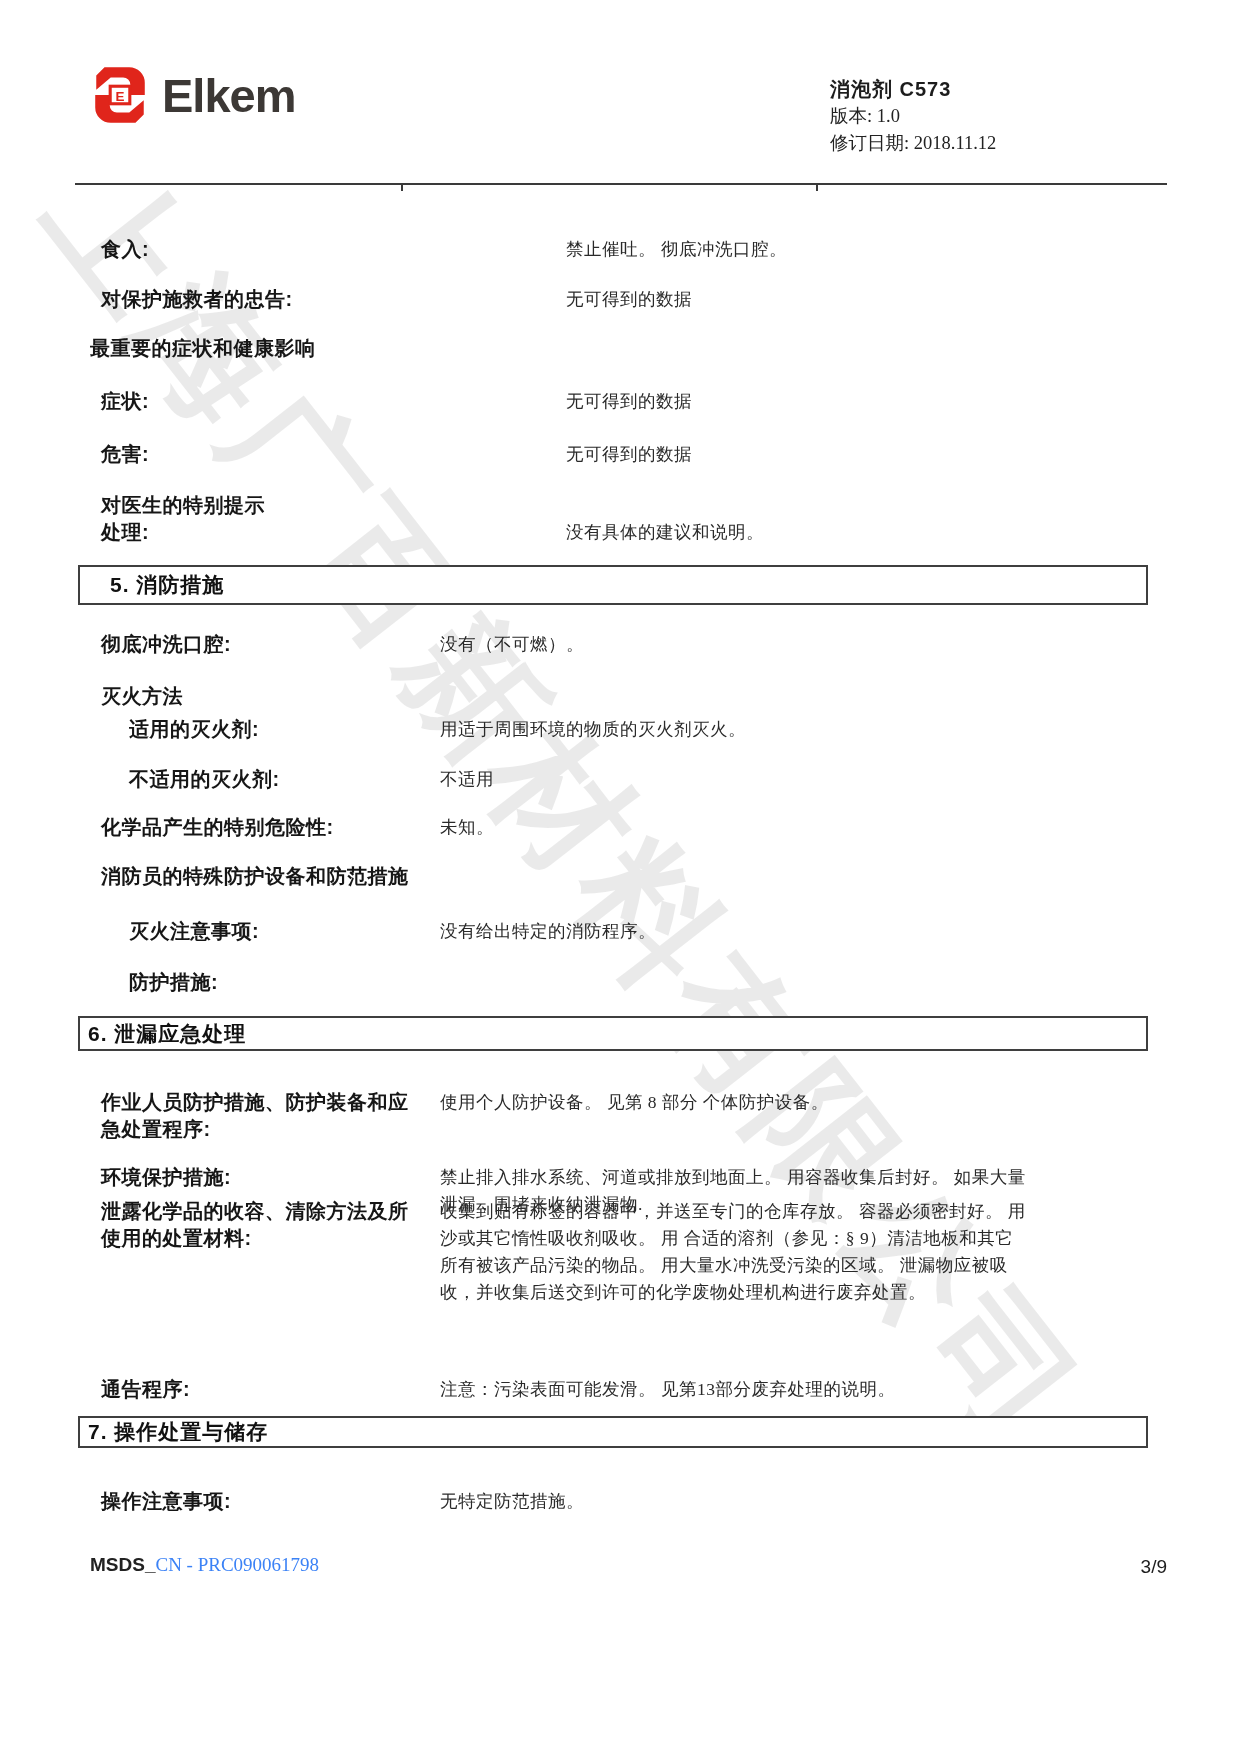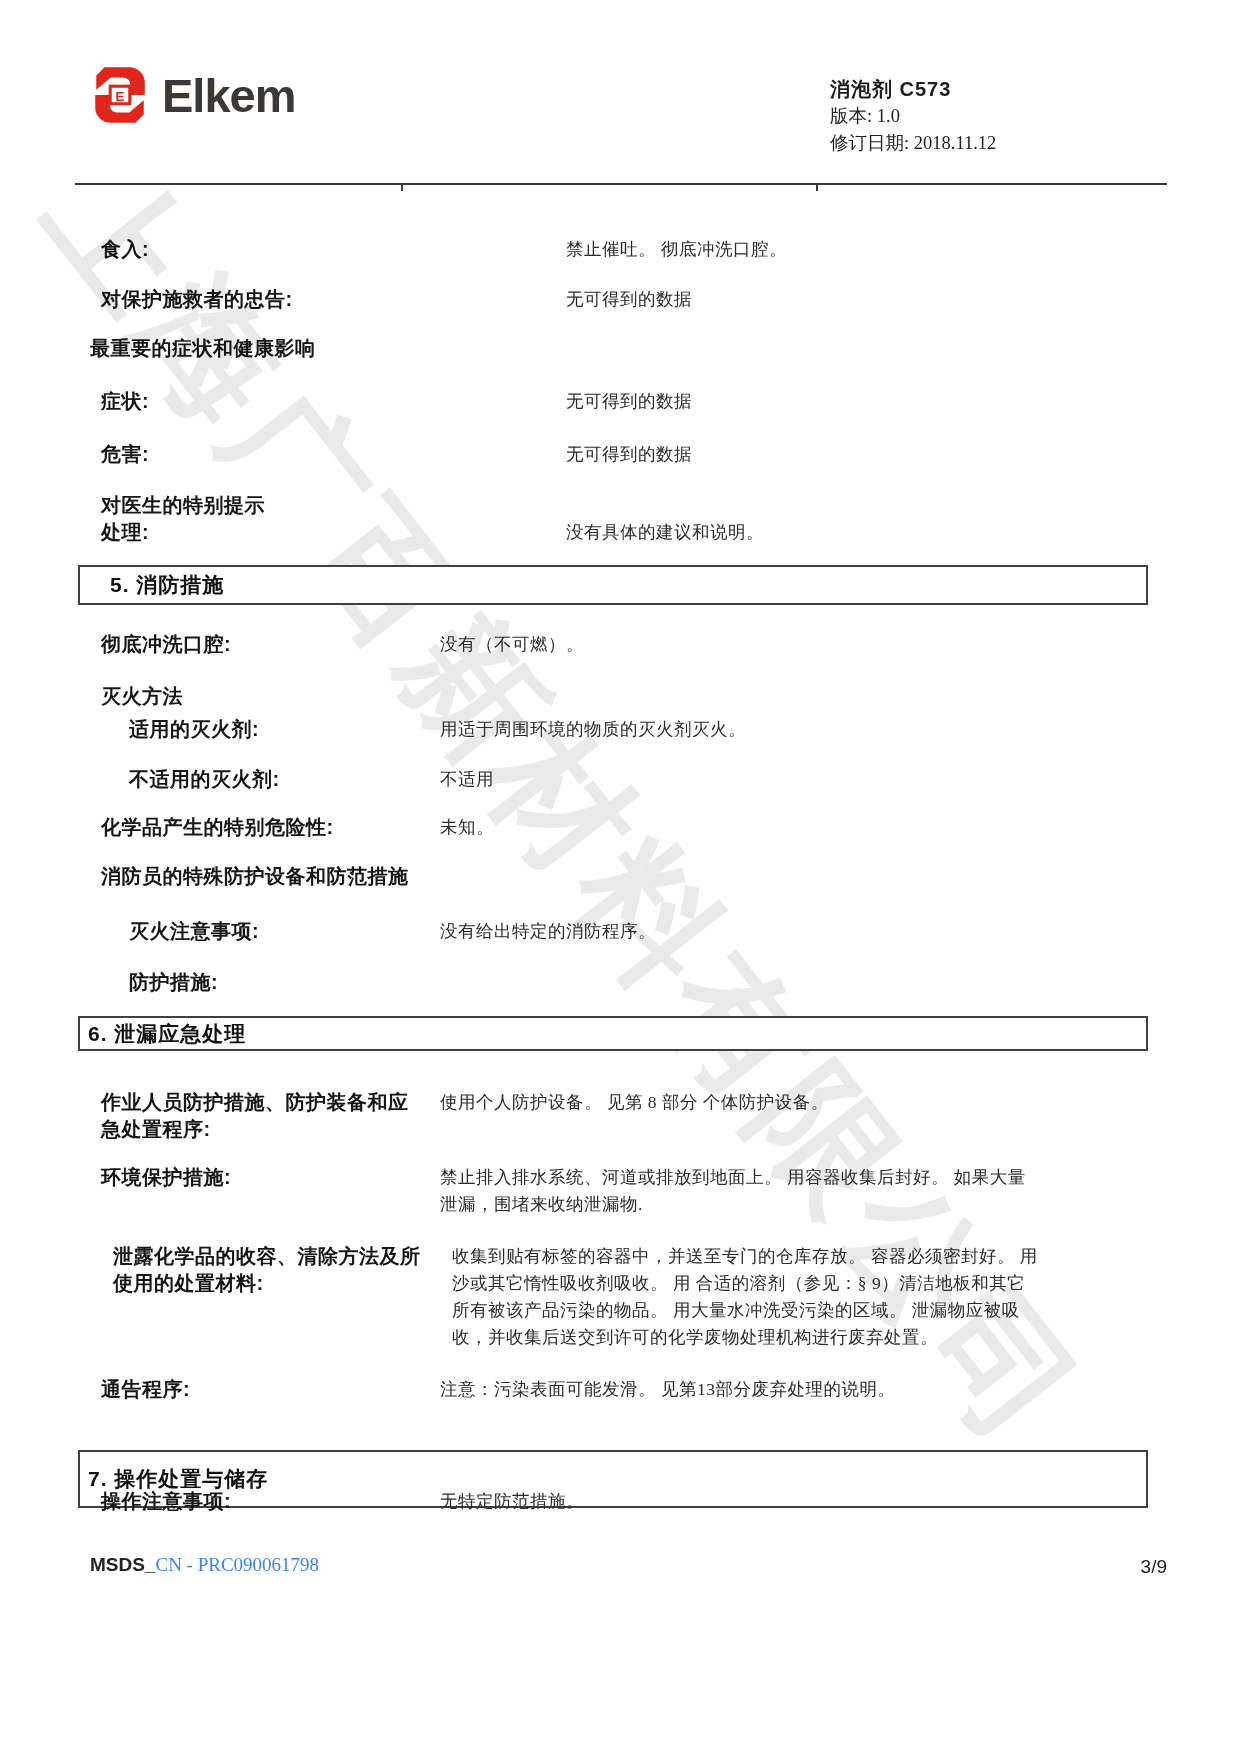--- a/index.html
+++ b/index.html
@@ -159,34 +159,34 @@
     <div class="row cols2" style="top:1089px;">
       <div class="lbl">作业人员防护措施、防护装备和应
 急处置程序:</div>
       <div class="val">使用个人防护设备。 见第 8 部分 个体防护设备。</div>
     </div>
     <div class="row cols2" style="top:1164px;">
       <div class="lbl">环境保护措施:</div>
       <div class="val">禁止排入排水系统、河道或排放到地面上。 用容器收集后封好。 如果大量
 泄漏，围堵来收纳泄漏物.</div>
     </div>
-    <div class="row cols2" style="top:1243px;margin-left:12px;">
+    <div class="row cols2" style="top:1198px;">
       <div class="lbl">泄露化学品的收容、清除方法及所
 使用的处置材料:</div>
       <div class="val">收集到贴有标签的容器中，并送至专门的仓库存放。 容器必须密封好。 用
 沙或其它惰性吸收剂吸收。 用 合适的溶剂（参见：§ 9）清洁地板和其它
 所有被该产品污染的物品。 用大量水冲洗受污染的区域。 泄漏物应被吸
 收，并收集后送交到许可的化学废物处理机构进行废弃处置。</div>
     </div>
     <div class="row cols2" style="top:1376px;">
       <div class="lbl">通告程序:</div>
       <div class="val">注意：污染表面可能发滑。 见第13部分废弃处理的说明。</div>
     </div>
 
-    <div class="secbox" style="top:1416px;height:58px;margin-top:34px;">
+    <div class="secbox" style="top:1416px;height:32px;">
       <div class="sec-title">7. 操作处置与储存</div>
     </div>
 
     <div class="row cols2" style="top:1488px;">
       <div class="lbl">操作注意事项:</div>
       <div class="val">无特定防范措施。</div>
     </div>
 
     <div class="footer-code">
       <span class="pfx">MSDS_</span><span class="rest">CN - PRC090061798</span>

